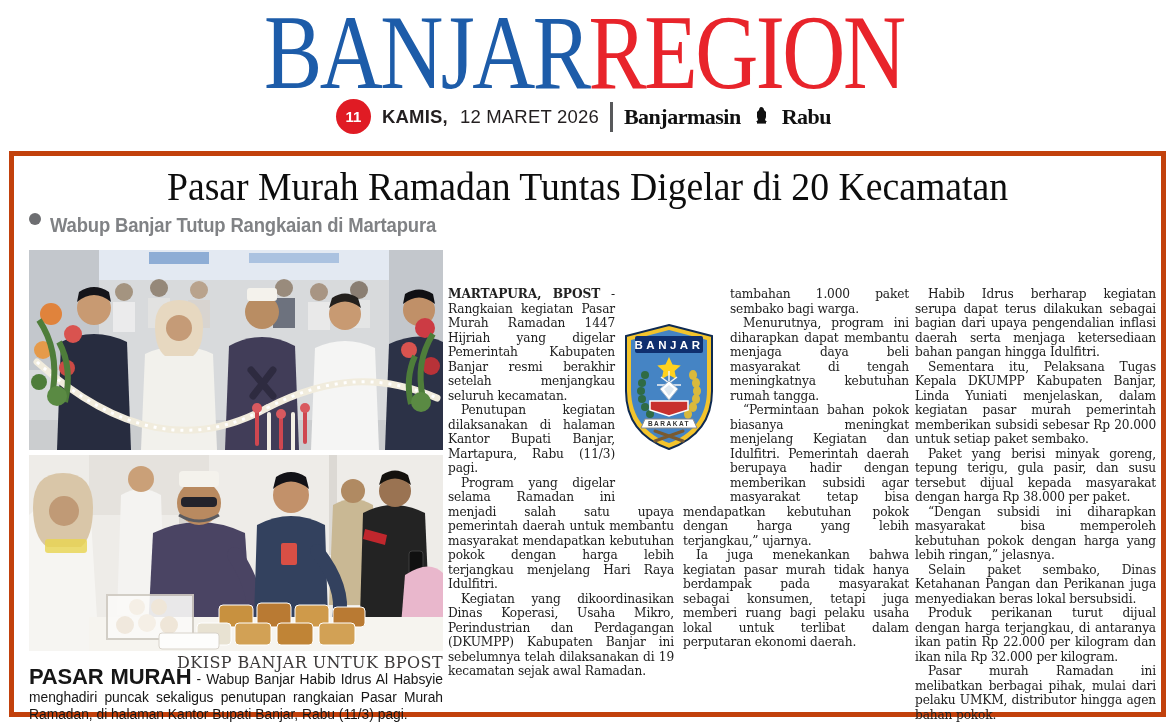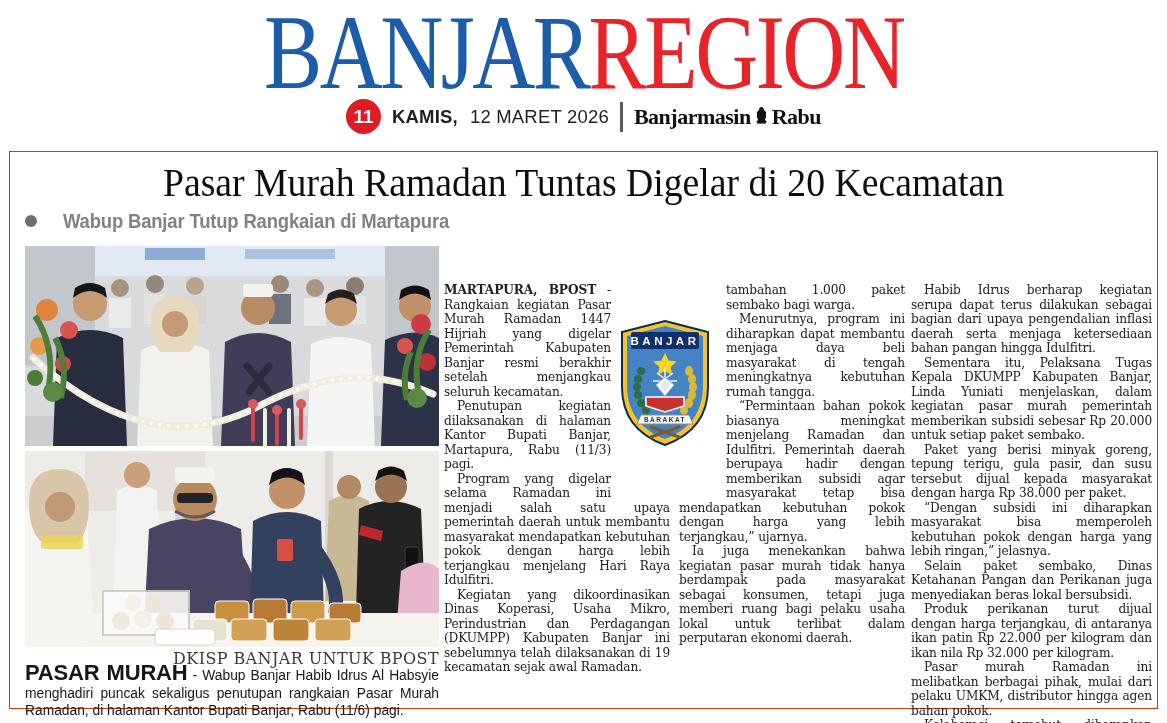--- a/index.html
+++ b/index.html
@@ -15,40 +15,40 @@
     transform:scale(0.84,1.02);transform-origin:50% 0;white-space:nowrap;
   }
   .mast-blue{color:#1d5ca9;}
   .mast-red{color:#e8242b;}
   .dateline{
     position:absolute;top:99px;left:0;width:100%;
     display:flex;align-items:center;justify-content:center;gap:11px;
   }
   .page-circle{
     width:35px;height:35px;border-radius:50%;background:#e01b24;color:#fff;
-    font-weight:bold;font-size:19px;display:flex;align-items:center;justify-content:center;
+    font-weight:bold;font-size:15px;display:flex;align-items:center;justify-content:center;
   }
   .date-text{font-size:18.5px;color:#231f20;letter-spacing:.2px;}
   .date-text b{margin-right:12px;}
   .date-sep{width:3px;height:30px;background:#58595b;}
   .brand{
     font-family:"Liberation Serif",serif;font-weight:bold;font-size:22px;color:#101010;
-    display:flex;align-items:center;gap:2px;letter-spacing:-.5px;
+    display:flex;align-items:center;gap:12px;letter-spacing:-.5px;
   }
   
   .article-box{
     position:absolute;left:9px;top:151px;width:1147px;height:556px;
-    border:1px solid #c2410c;background:#fff;
+    border:5px solid #c2410c;background:#fff;
   }
   .headline{
     position:absolute;top:6px;left:0;width:100%;text-align:center;
     font-family:"Liberation Serif",serif;font-size:41px;color:#0d0d0d;
     transform:scaleX(.92);transform-origin:50% 0;white-space:nowrap;
   }
-  .subhead{position:absolute;top:57px;left:15px;display:flex;align-items:center;gap:26px;}
+  .subhead{position:absolute;top:57px;left:15px;display:flex;gap:9px;}
   .subhead-bullet{width:12px;height:12px;border-radius:50%;background:#6d6e71;flex:none;}
   .subhead-text{
     font-size:21px;font-weight:bold;color:#808285;letter-spacing:-.2px;
     transform:scaleX(.88);transform-origin:0 50%;white-space:nowrap;
   }
   
   .photo{position:absolute;left:15px;width:414px;overflow:hidden;background:#d8dadc;}
   .photo svg{display:block;}
   .photo-1{top:94px;height:200px;}
   .photo-2{top:299px;height:196px;}
@@ -242,34 +242,34 @@
         <circle cx="118" cy="168" r="9" fill="#f5efe6"></circle>
       <circle cx="140" cy="170" r="9" fill="#efe6d8"></circle>
         <circle cx="108" cy="152" r="8" fill="#f5efe6"></circle>
       <circle cx="130" cy="152" r="8" fill="#efe6d8"></circle>
       <rect x="130" y="178" width="60" height="16" rx="3" fill="#fdfdfc" stroke="#d8d3ca"></rect>
     </svg>
   </div>
 
   <div class="photo-credit">DKISP BANJAR UNTUK BPOST</div>
 
-  <div class="caption"><b>PASAR MURAH</b><span> - Wabup Banjar Habib Idrus Al Habsyie menghadiri puncak sekaligus penutupan rangkaian Pasar Murah Ramadan, di halaman Kantor Bupati Banjar, Rabu (11/6) pagi.</span></div>
+  <div class="caption"><b>PASAR MURAH</b><span> - Wabup Banjar Habib Idrus Al Habsyie menghadiri puncak sekaligus penutupan rangkaian Pasar Murah Ramadan, di halaman Kantor Bupati Banjar, Rabu (11/3) pagi.</span></div>
 
   <div class="col col-1">
     <div class="crest-spacer-r"></div>
   <p class="para noindent"><b>MARTAPURA, BPOST</b> - Rangkaian kegiatan Pasar Murah Ramadan 1447 Hijriah yang digelar Pemerintah Kabupaten Banjar resmi berakhir setelah menjangkau seluruh kecamatan.</p>
       <p class="para">Penutupan kegiatan dilaksanakan di halaman Kantor Bupati Banjar, Martapura, Rabu (11/3) pagi.</p>
       <p class="para">Program yang digelar selama Ramadan ini menjadi salah satu upaya pemerintah daerah untuk membantu masyarakat mendapatkan kebutuhan pokok dengan harga lebih terjangkau menjelang Hari Raya Idulfitri.</p>
       <p class="para">Kegiatan yang dikoordinasikan Dinas Koperasi, Usaha Mikro, Perindustrian dan Perdagangan (DKUMPP) Kabupaten Banjar ini sebelumnya telah dilaksanakan di 19 kecamatan sejak awal Ramadan.</p>
     </div>
   <div class="col col-2">
     <div class="crest-spacer-l"></div>
   <p class="para noindent">tambahan 1.000 paket sembako bagi warga.</p>
       <p class="para">Menurutnya, program ini diharapkan dapat membantu menjaga daya beli masyarakat di tengah meningkatnya kebutuhan rumah tangga.</p>
-      <p class="para">“Permintaan bahan pokok biasanya meningkat menjelang Ramadan dan Idulfitri. Pemerintah daerah berupaya hadir dengan memberikan subsidi agar masyarakat tetap bisa mendapatkan kebutuhan pokok dengan harga yang lebih terjangkau,” ujarnya.</p>
+      <p class="para">“Permintaan bahan pokok biasanya meningkat menjelang Kegiatan dan Idulfitri. Pemerintah daerah berupaya hadir dengan memberikan subsidi agar masyarakat tetap bisa mendapatkan kebutuhan pokok dengan harga yang lebih terjangkau,” ujarnya.</p>
       <p class="para">Ia juga menekankan bahwa kegiatan pasar murah tidak hanya berdampak pada masyarakat sebagai konsumen, tetapi juga memberi ruang bagi pelaku usaha lokal untuk terlibat dalam perputaran ekonomi daerah.</p>
     </div>
   <div class="col col-3">
       <p class="para">Habib Idrus berharap kegiatan serupa dapat terus dilakukan sebagai bagian dari upaya pengendalian inflasi daerah serta menjaga ketersediaan bahan pangan hingga Idulfitri.</p>
       <p class="para">Sementara itu, Pelaksana Tugas Kepala DKUMPP Kabupaten Banjar, Linda Yuniati menjelaskan, dalam kegiatan pasar murah pemerintah memberikan subsidi sebesar Rp 20.000 untuk setiap paket sembako.</p>
       <p class="para">Paket yang berisi minyak goreng, tepung terigu, gula pasir, dan susu tersebut dijual kepada masyarakat dengan harga Rp 38.000 per paket.</p>
       <p class="para">“Dengan subsidi ini diharapkan masyarakat bisa memperoleh kebutuhan pokok dengan harga yang lebih ringan,” jelasnya.</p>
       <p class="para">Selain paket sembako, Dinas Ketahanan Pangan dan Perikanan juga menyediakan beras lokal bersubsidi.</p>
       <p class="para">Produk perikanan turut dijual dengan harga terjangkau, di antaranya ikan patin Rp 22.000 per kilogram dan ikan nila Rp 32.000 per kilogram.</p>
       <p class="para">Pasar murah Ramadan ini melibatkan berbagai pihak, mulai dari pelaku UMKM, distributor hingga agen bahan pokok.</p>

